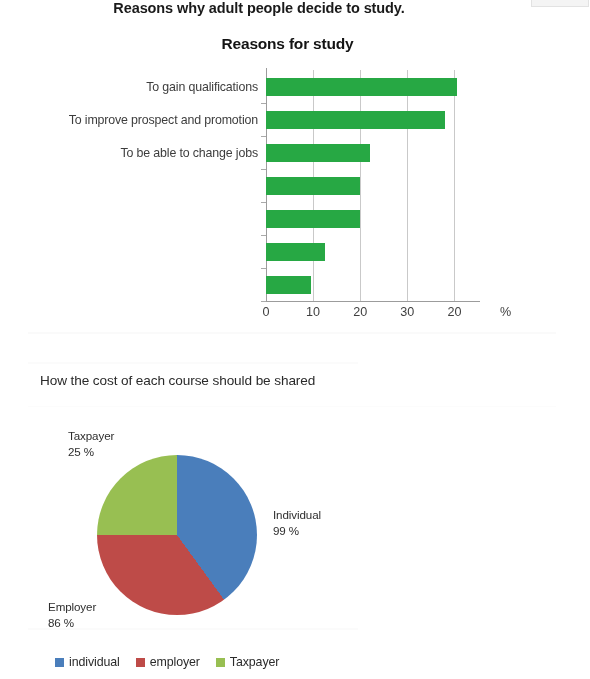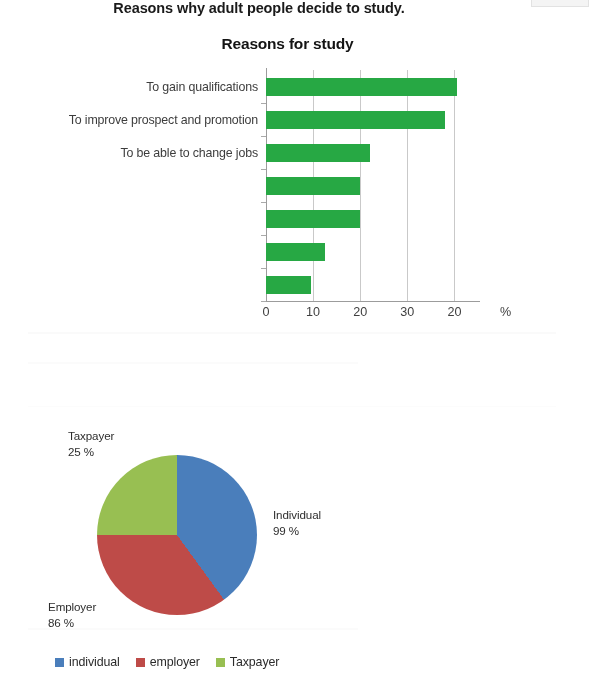--- a/index.html
+++ b/index.html
@@ -171,20 +171,21 @@
   <div class="ytick" style="top: 41px;"></div>
       <div class="ytick" style="top: 74px;"></div>
       <div class="ytick" style="top: 107px;"></div>
       <div class="ytick" style="top: 140px;"></div>
       <div class="ytick" style="top: 173px;"></div>
       <div class="ytick" style="top: 206px;"></div>
       <div class="ytick" style="top: 239px;"></div>
     </div>
 
   <div id="pie-chart">
+    <div id="pie-chart-title" style="top:-37px">How the cost of each course should be shared</div>
 
     <div id="pie" style="background: conic-gradient(rgb(74, 126, 187) 0deg, rgb(74, 126, 187) 144deg, rgb(190, 75, 72) 144deg, rgb(190, 75, 72) 270deg, rgb(152, 191, 82) 270deg, rgb(152, 191, 82) 360deg);"></div>
 
     <div class="pie-label" id="pie-label-taxpayer">
       <span>Taxpayer</span>
       <span class="pie-label-value">25 %</span>
     </div>
     <div class="pie-label" id="pie-label-individual">
       <span>Individual</span>
       <span class="pie-label-value">99 %</span>

